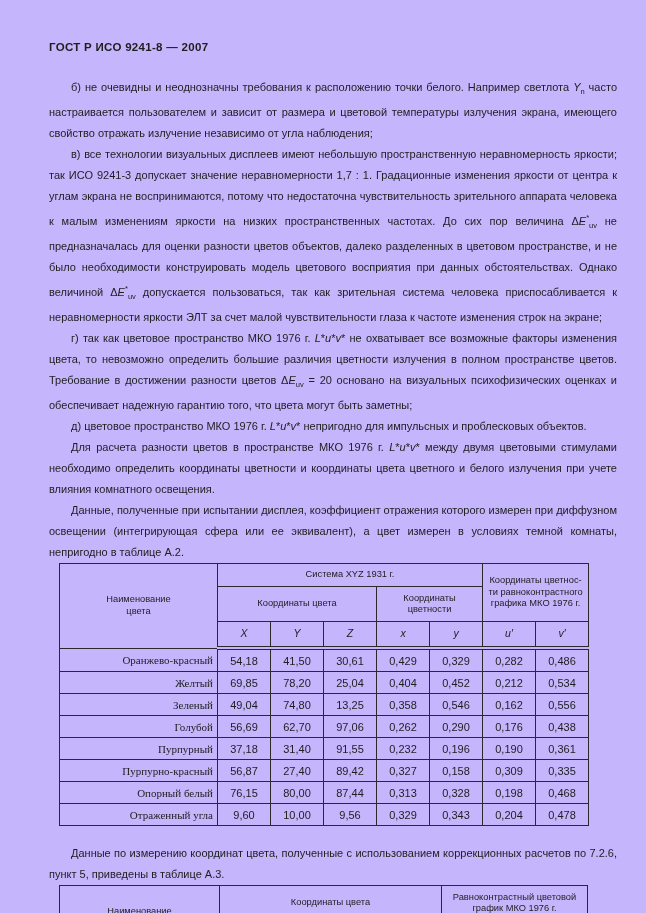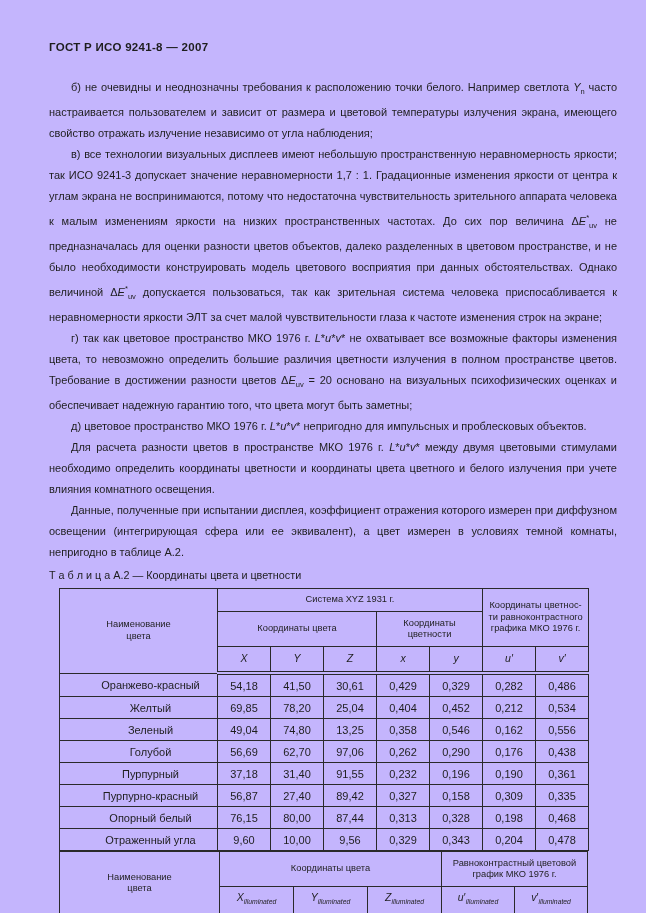--- a/index.html
+++ b/index.html
@@ -55,21 +55,21 @@
     vertical-align: middle;
     padding: 2px 3px;
   }
   .tbl td {
     font-size: 11px;
     text-align: center;
     vertical-align: middle;
     height: 19px;
     padding: 1px 4px;
   }
-  .tbl td.cell-name { text-align: center; padding-left: 28px; }
+  .tbl td.cell-name { text-align: right; padding-left: 28px; font-family: Liberation Serif, serif; }
   .tbl tr.hr1 th { height: 18px; }
   .tbl-a2 tr.hr2 th { height: 30px; }
   .tbl tr.sym-row th {
     font-size: 10.5px;
     font-style: italic;
     height: 20px;
     border-bottom: 4px double #2a2a2a;
   }
   .tbl-a2 th.th-name, .tbl-a3 th.th-name { font-style: normal; }
   .tbl-a2 .col-name { width: 158px; }
@@ -89,21 +89,20 @@
 
   <div class="doc-header">ГОСТ Р ИСО 9241-8 — 2007</div>
 
   <p class="para">б) не очевидны и неоднозначны требования к расположению точки белого. Например светлота <i>Y</i><sub>n</sub> часто настраивается пользователем и зависит от размера и цветовой температуры излучения экрана, имеющего свойство отражать излучение независимо от угла наблюдения;</p>
   <p class="para">в) все технологии визуальных дисплеев имеют небольшую пространственную неравномерность яркости; так ИСО 9241-3 допускает значение неравномерности 1,7 : 1. Градационные изменения яркости от центра к углам экрана не воспринимаются, потому что недостаточна чувствительность зрительного аппарата человека к малым изменениям яркости на низких пространственных частотах. До сих пор величина Δ<i>E</i><sup>*</sup><sub>uv</sub> не предназначалась для оценки разности цветов объектов, далеко разделенных в цветовом пространстве, и не было необходимости конструировать модель цветового восприятия при данных обстоятельствах. Однако величиной Δ<i>E</i><sup>*</sup><sub>uv</sub> допускается пользоваться, так как зрительная система человека приспосабливается к неравномерности яркости ЭЛТ за счет малой чувствительности глаза к частоте изменения строк на экране;</p>
   <p class="para">г) так как цветовое пространство МКО 1976 г. <i>L</i>*<i>u</i>*<i>v</i>* не охватывает все возможные факторы изменения цвета, то невозможно определить большие различия цветности излучения в полном пространстве цветов. Требование в достижении разности цветов Δ<i>E</i><sub>uv</sub> = 20 основано на визуальных психофизических оценках и обеспечивает надежную гарантию того, что цвета могут быть заметны;</p>
   <p class="para">д) цветовое пространство МКО 1976 г. <i>L</i>*<i>u</i>*<i>v</i>* непригодно для импульсных и проблесковых объектов.</p>
   <p class="para">Для расчета разности цветов в пространстве МКО 1976 г. <i>L</i>*<i>u</i>*<i>v</i>* между двумя цветовыми стимулами необходимо определить координаты цветности и координаты цвета цветного и белого излучения при учете влияния комнатного освещения.</p>
   <p class="para">Данные, полученные при испытании дисплея, коэффициент отражения которого измерен при диффузном освещении (интегрирующая сфера или ее эквивалент), а цвет измерен в условиях темной комнаты, непригодно в таблице А.2.</p>
 
-  <p class="caption cap2">Т а б л и ц а  А.2 — Координаты цвета и цветности</p>
 
   <table class="tbl tbl-a2">
     <colgroup>
       <col class="col-name">
         <col class="col-n">
         <col class="col-n">
         <col class="col-n">
         <col class="col-n">
         <col class="col-n">
         <col class="col-n">
@@ -206,20 +205,21 @@
         <td>10,00</td>
         <td>9,56</td>
         <td>0,329</td>
         <td>0,343</td>
         <td>0,204</td>
         <td>0,478</td>
       </tr>
     </tbody>
   </table>
 
+  <p class="para mt">Данные по измерению координат цвета, полученные с использованием коррекционных расчетов по 7.2.6, пункт 5, приведены в таблице А.3.</p>
 
 
   <table class="tbl tbl-a3">
     <colgroup>
       <col class="col-name">
         <col class="col-xyz">
         <col class="col-xyz">
         <col class="col-xyz">
         <col class="col-uv">
         <col class="col-uv">

